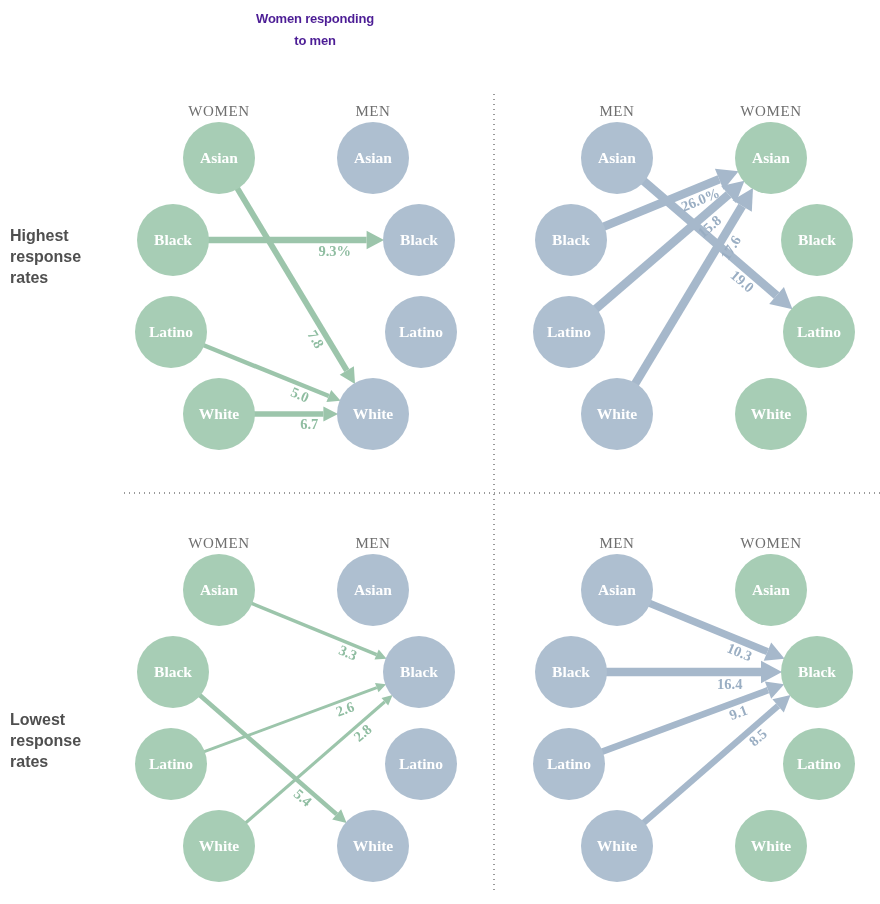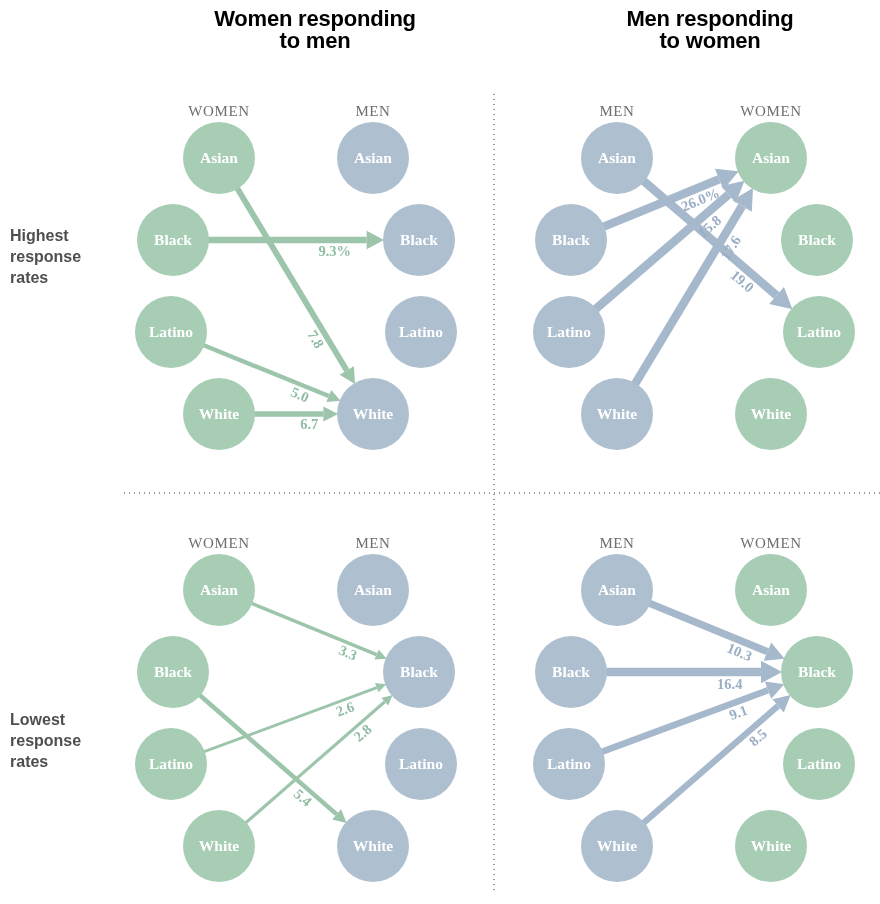--- a/index.html
+++ b/index.html
@@ -11,23 +11,23 @@
     position:relative;
     overflow:hidden;
   }
   #root{position:absolute;inset:0;}
 
   .panel-title{
     position:absolute;
     text-align:center;
     font-family:"Liberation Sans", sans-serif;
     font-weight:bold;
-    font-size:22px;
+    font-size:13px;
     line-height:22px;
-    color:#000000;
+    color:#4c1d95;
     letter-spacing:-0.2px;
   }
   #title-left{left:150px;top:8px;width:330px;}
   #title-right{left:545px;top:8px;width:330px;}
 
   .row-label{
     position:absolute;
     font-family:"Liberation Sans", sans-serif;
     font-weight:bold;
     font-size:16px;
@@ -87,21 +87,20 @@
     background-image:radial-gradient(circle, #9a9a9a 0.8px, transparent 1px);
     background-size:2px 5px;
   }
 </style>
 </head>
 <body>
 
 <div id="root">
 
   <div class="panel-title" id="title-left">Women responding<br>to men</div>
-  <div class="panel-title" id="title-right">Men responding<br>to women</div>
 
   <div class="row-label" id="rowlabel-highest">Highest<br>response<br>rates</div>
   <div class="row-label" id="rowlabel-lowest">Lowest<br>response<br>rates</div>
 
   <div class="divider" id="divider-h"></div>
   <div class="divider" id="divider-v"></div>
 
   <svg class="links" id="links-layer" viewBox="0 0 880 904" xmlns="http://www.w3.org/2000/svg">
       <g>
         <line x1="236.5" y1="187.1" x2="346.8" y2="370.5" stroke="#9cc5ab" stroke-width="5.89" stroke-linecap="butt"></line>

